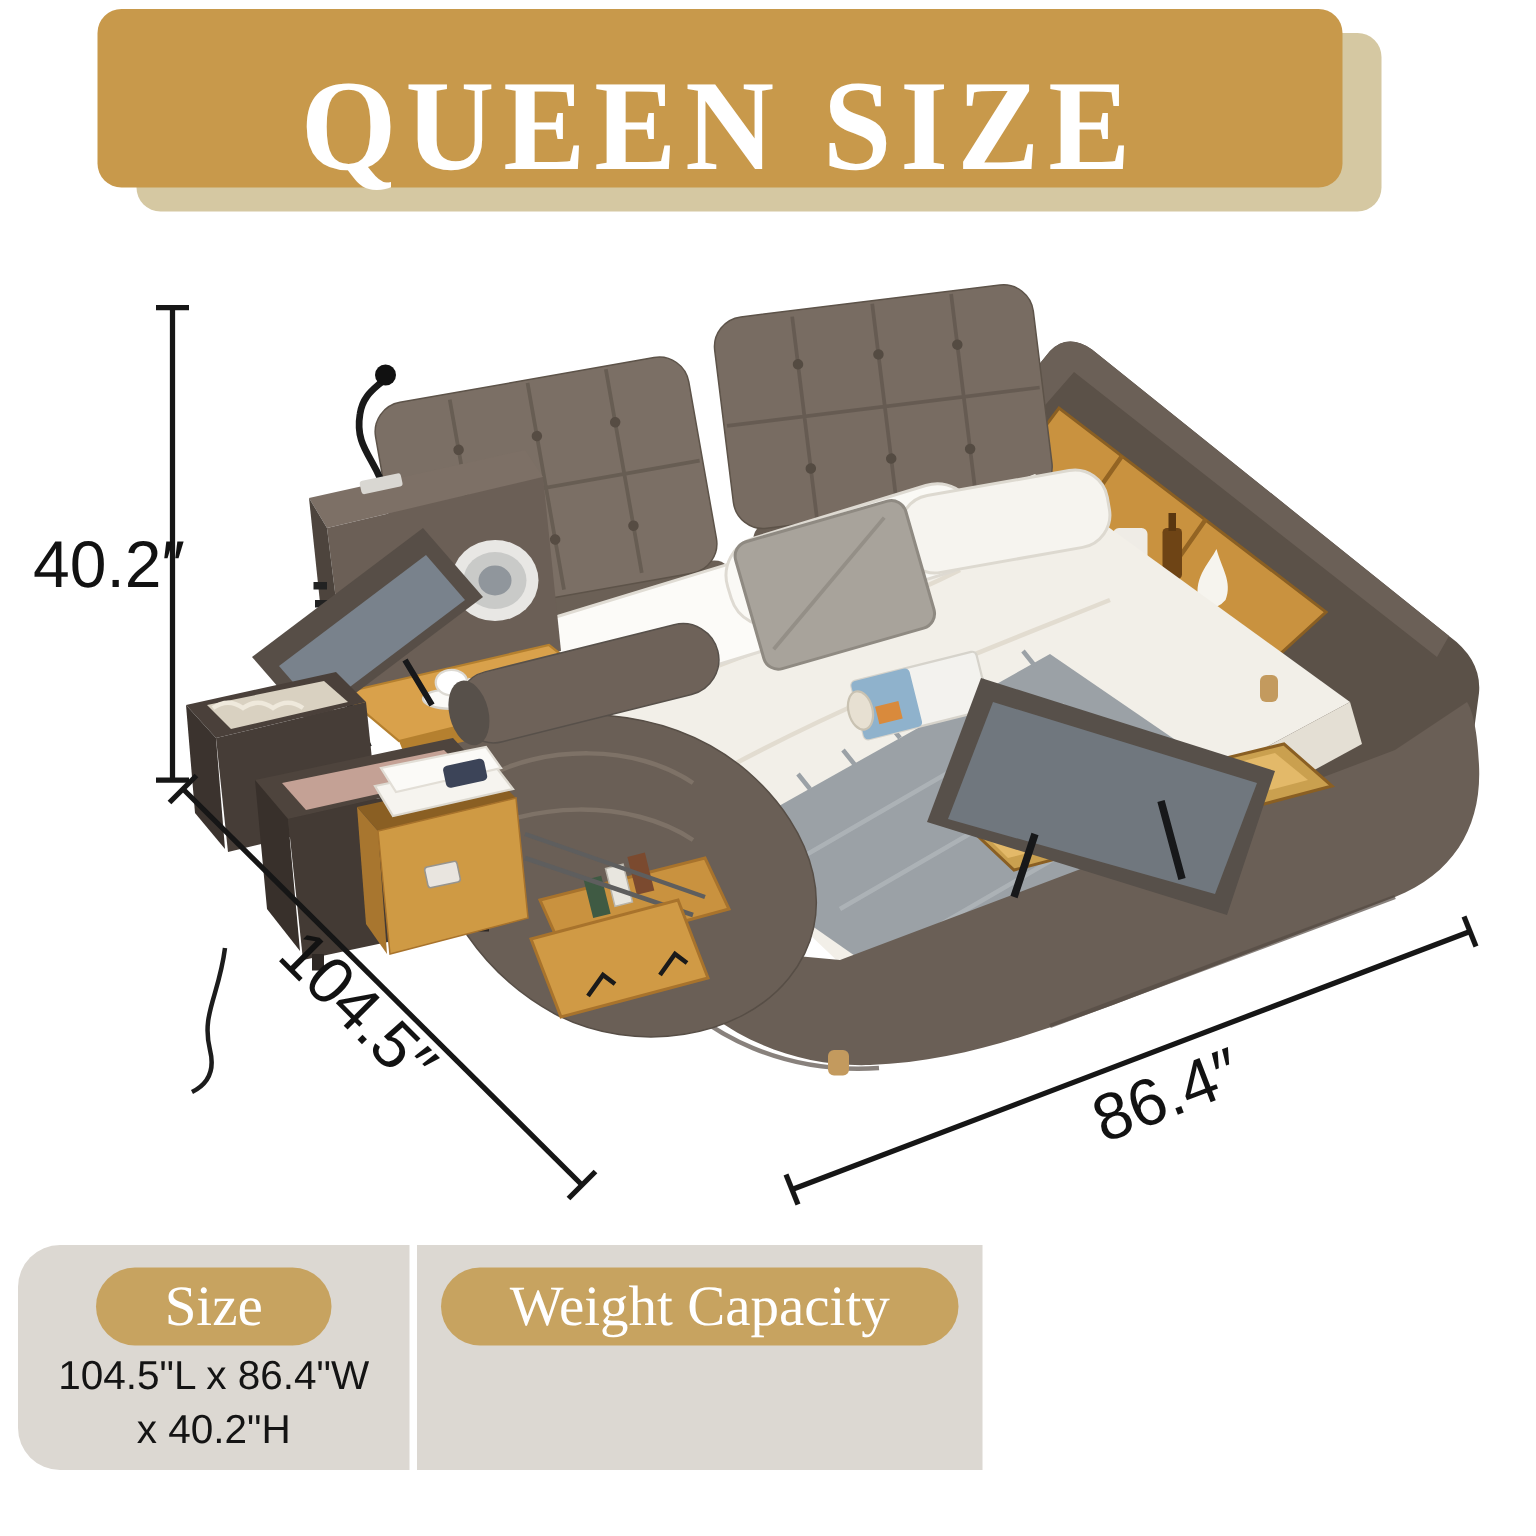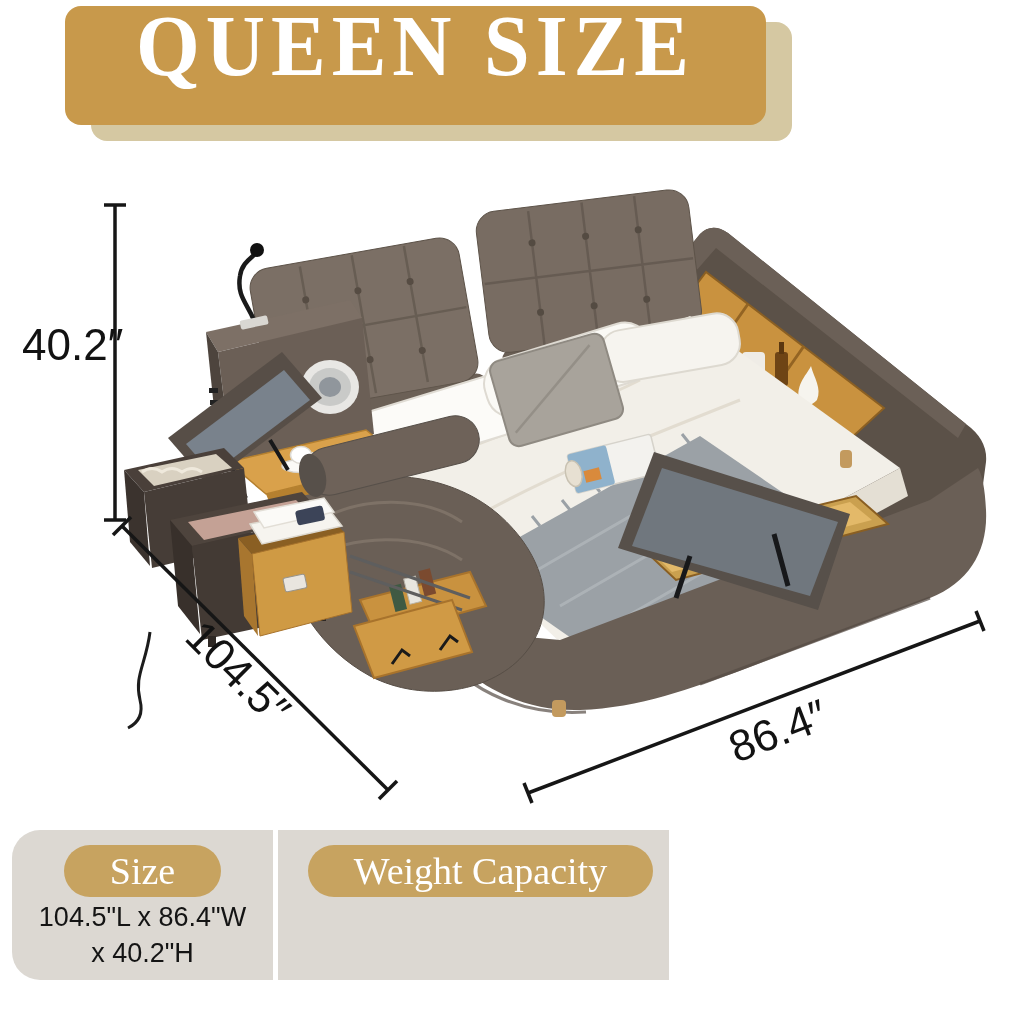--- a/index.html
+++ b/index.html
@@ -3,51 +3,51 @@
 <meta charset="utf-8">
 <style>
   html,body{margin:0;padding:0;background:#ffffff;}
   .page{
     position:relative;width:1024px;height:1024px;margin:0 auto;
     background:#ffffff;overflow:hidden;
     font-family:"Liberation Sans", sans-serif;
   }
   
   .banner{
-    position:absolute;left:65px;top:6px;width:701px;height:119px;
+    position:absolute;left:65px;top:6px;width:830px;height:119px;
     background:#C8994B;border-radius:16px;
     box-shadow:26px 16px 0 0 #D5C8A2;
-    display:flex;align-items:flex-start;justify-content:center;
+    display:flex;align-items:flex-end;justify-content:center;
   }
   .banner-title{
     font-family:"Liberation Serif", serif;font-weight:700;
     font-size:82px;letter-spacing:6px;color:#ffffff;line-height:1;
     transform:scaleY(1.05);
   }
   
   .scene{position:absolute;left:0;top:0;width:1024px;height:1024px;}
   
   .dim-label{
     position:absolute;color:#121212;font-size:44px;
     font-family:"Liberation Sans", sans-serif;white-space:nowrap;
   }
-  .dim-height{left:22px;top:320px;}
+  .dim-height{left:22px;top:352px;}
   .dim-length{left:158px;top:648px;width:160px;text-align:center;transform:rotate(45deg);}
   .dim-width{left:698px;top:706px;width:160px;text-align:center;transform:rotate(-21deg);}
   
   .spec-bar{
     position:absolute;left:12px;top:830px;width:1004px;height:150px;
     border-radius:28px;overflow:hidden;display:flex;gap:5px;background:#ffffff;
   }
   .spec-panel{
     background:#DCD8D2;flex:1 1 auto;display:flex;flex-direction:column;
     align-items:center;justify-content:flex-start;
   }
   .spec-panel.p1{flex:0 0 261px;}
-  .spec-panel.p2{flex:0 0 377px;padding-left:14px;}
+  .spec-panel.p2{flex:0 0 377px;}
   .spec-panel.p3{flex:1 1 auto;}
   .spec-pill{
     margin-top:15px;height:52px;line-height:52px;border-radius:26px;
     background:#C7A360;color:#ffffff;padding:0 46px;
     font-family:"Liberation Serif", serif;font-size:38px;white-space:nowrap;
   }
   .spec-value{
     flex:1;display:flex;align-items:center;justify-content:center;
     font-size:27px;color:#141414;text-align:center;line-height:1.3;
     white-space:pre-line;padding-bottom:6px;

